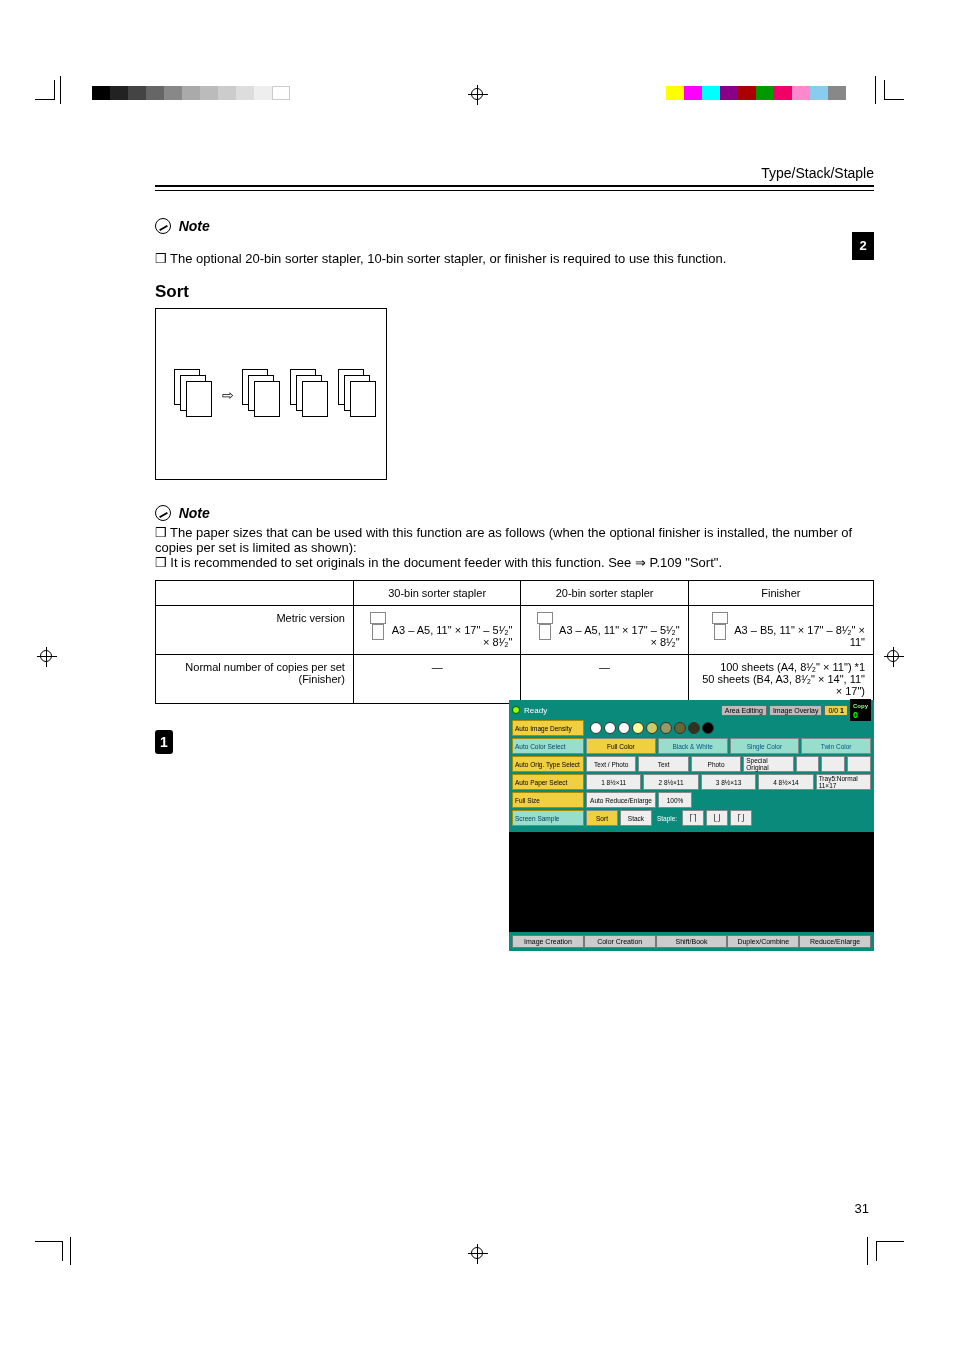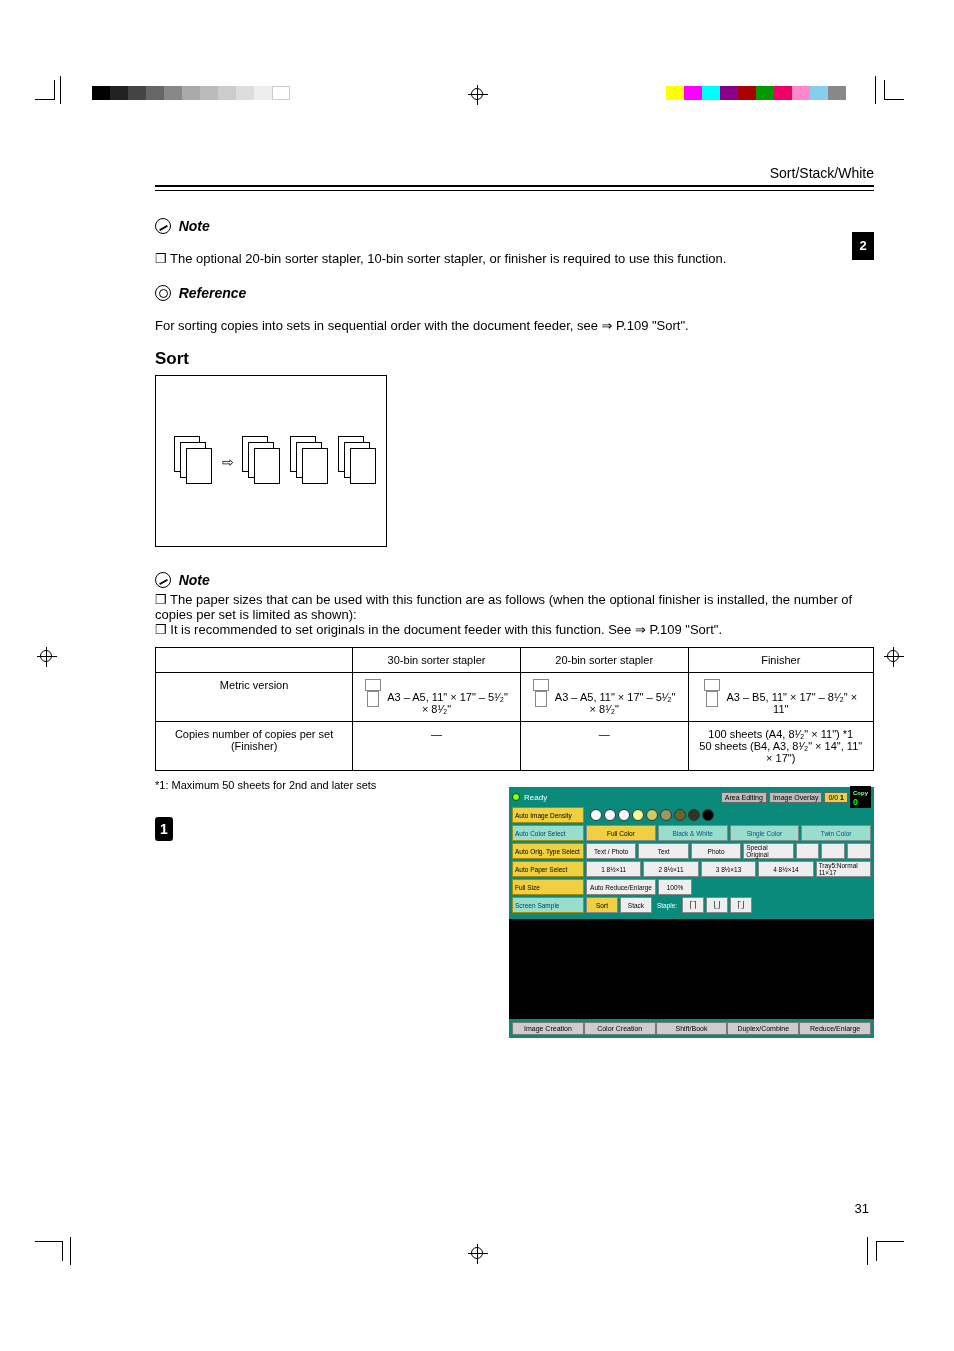--- a/index.html
+++ b/index.html
@@ -122,21 +122,21 @@
 
   table.main-tbl {
     width: 100%;
     border-collapse: collapse;
     margin-top: 10px;
   }
   table.main-tbl td, table.main-tbl th {
     border: 1px solid #000;
     padding: 6px 8px;
     font-size: 11px;
-    text-align: center;
+    text-align: right;
     vertical-align: top;
   }
   table.main-tbl th { font-weight: normal; text-align: center; }
   .tray-icons {
     display: inline-block;
     width: 16px;
     height: 22px;
     position: relative;
     margin-right: 6px;
   }
@@ -266,36 +266,31 @@
   <div style="background:#808"></div>
     <div style="background:#a00"></div>
     <div style="background:#090"></div>
   <div style="background:#e06"></div>
     <div style="background:#f8c"></div>
     <div style="background:#8ce"></div>
   <div style="background:#888"></div>
 </div>
 
 <div class="page">
-  <div class="header">Sort/Stack/White</div>
+  <div class="header">Type/Stack/Staple</div>
   <div class="hr-thick"></div>
   <div class="hr-thin"></div>
   <div class="tab">2</div>
 
   <div>
     <span class="note-icon"></span>
     <span class="note-head">Note</span>
     <div class="note-body">❒ The optional 20-bin sorter stapler, 10-bin sorter stapler, or finisher is required to use this function.</div>
   </div>
 
-  <div>
-    <span class="ref-icon"></span>
-    <span class="note-head">Reference</span>
-    <div class="note-body">For sorting copies into sets in sequential order with the document feeder, see ⇒ P.109 "Sort".</div>
-  </div>
 
   <div class="section-title">Sort</div>
 
   <div class="diagram-box">
 
     <div class="pg" style="left:18px; top:60px;"></div>
     <div class="pg" style="left:24px; top:66px;"></div>
     <div class="pg" style="left:30px; top:72px;"></div>
     <div class="arrow" style="left:66px; top:78px;">⇨</div>
 
@@ -327,29 +322,28 @@
       <th class="col-head">20-bin sorter stapler</th>
       <th class="col-head">Finisher</th>
     </tr>
     <tr>
       <td>Metric version</td>
       <td><span class="tray-icons"></span><span>A3 – A5, 11" × 17" – 5¹⁄₂" × 8¹⁄₂"</span></td>
       <td><span class="tray-icons"></span><span>A3 – A5, 11" × 17" – 5¹⁄₂" × 8¹⁄₂"</span></td>
       <td><span class="tray-icons"></span><span>A3 – B5, 11" × 17" – 8¹⁄₂" × 11"</span></td>
     </tr>
     <tr>
-      <td>Copies number of copies per set (Finisher)</td>
+      <td>Normal number of copies per set (Finisher)</td>
       <td style="text-align:center">—</td>
       <td style="text-align:center">—</td>
       <td style="white-space:pre-line">100 sheets (A4, 8¹⁄₂" × 11") *1
 50 sheets (B4, A3, 8¹⁄₂" × 14", 11" × 17")</td>
     </tr>
   </tbody>
     </table>
-  <div class="footnote">*1: Maximum 50 sheets for 2nd and later sets</div>
 
   <div class="step-row">
     <div class="step-num">1</div>
 
     <div class="panel">
       <div class="panel-top">
         <div class="panel-top-row">
           <span class="ready-dot"></span>
           <span class="ready-txt">Ready</span>
           <span class="top-btn">Area Editing</span>

